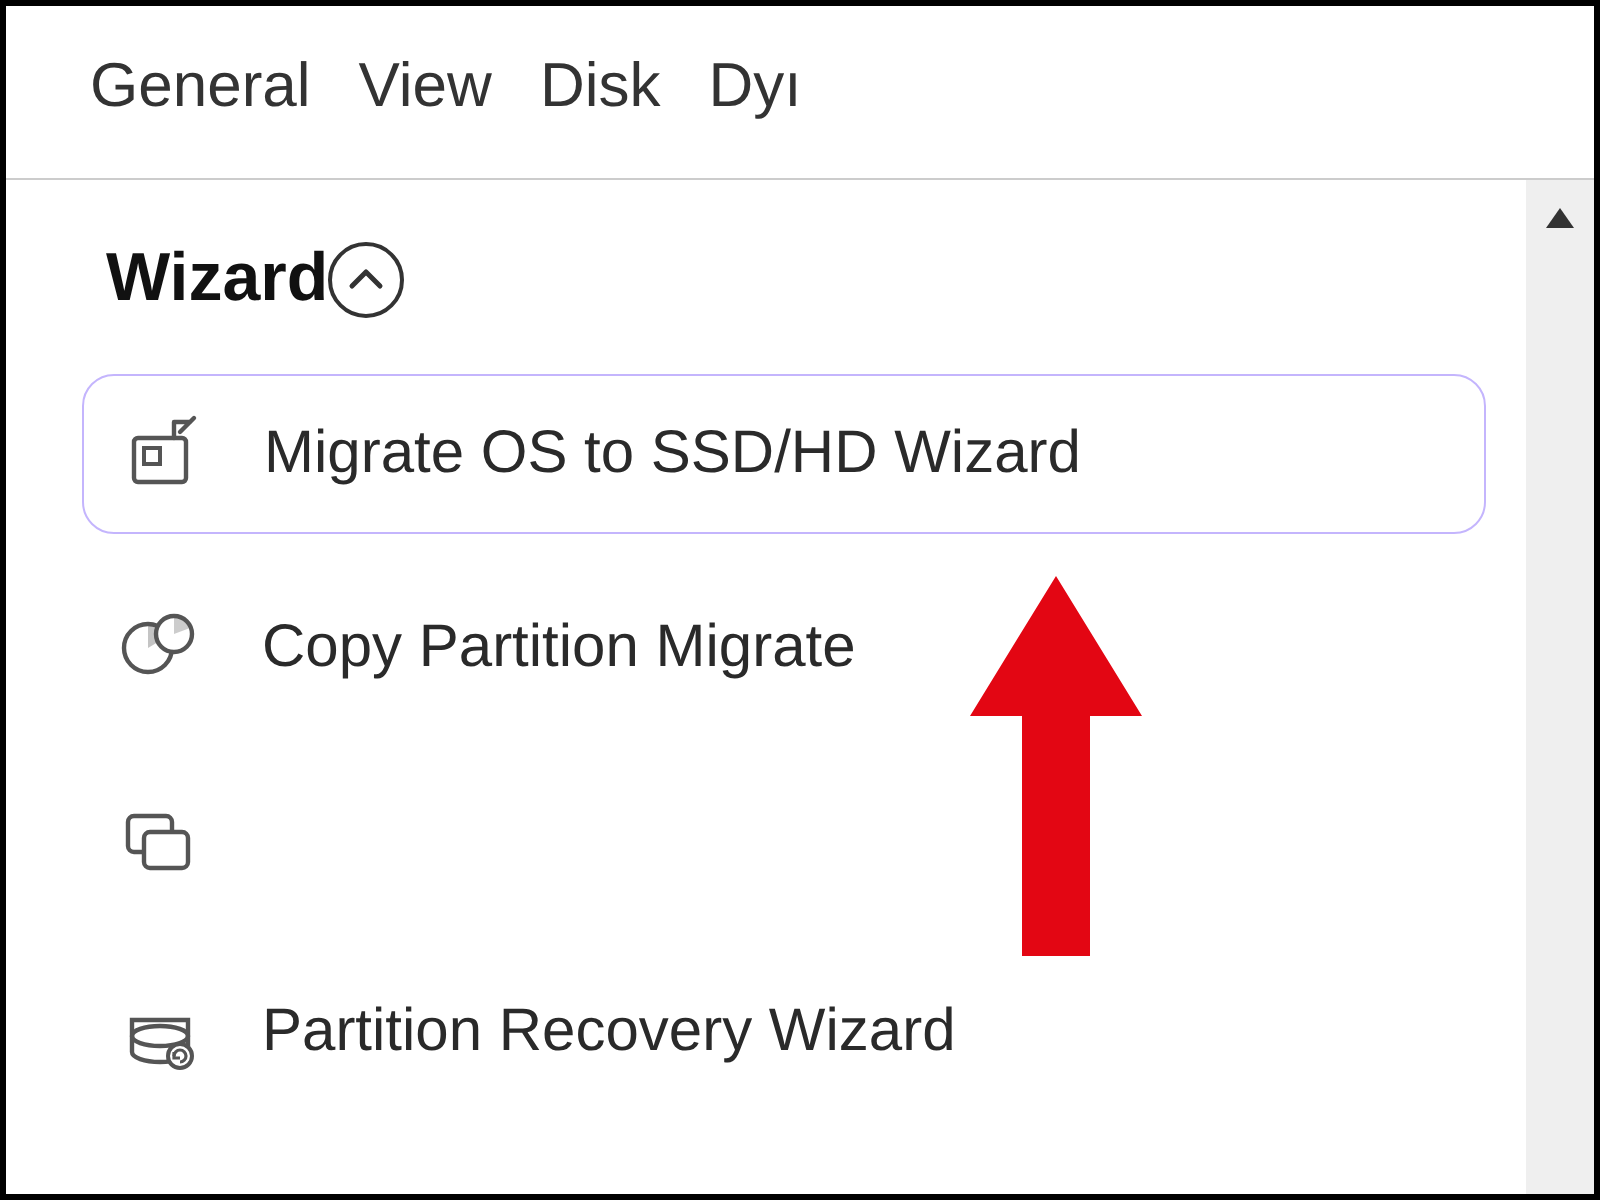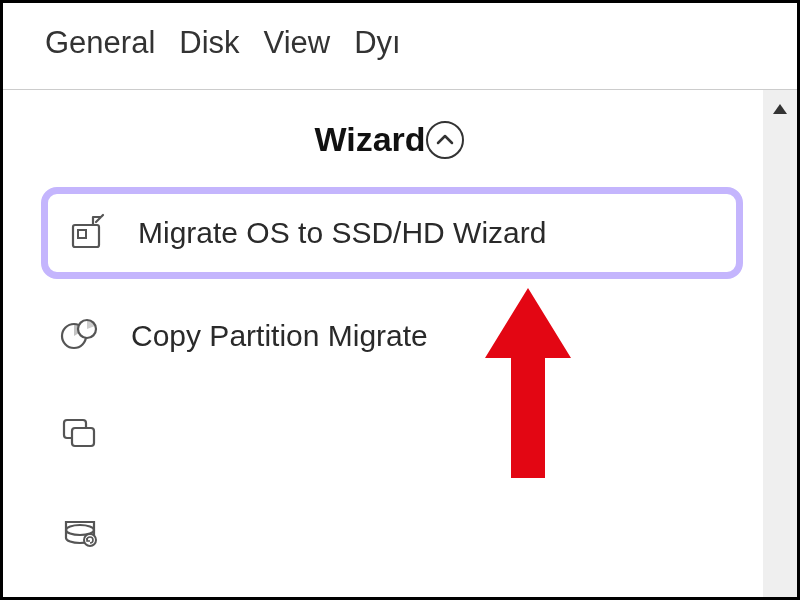--- a/index.html
+++ b/index.html
@@ -30,21 +30,21 @@
     .main {
       display: flex;
       height: calc(100% - 85px);
     }
     .content {
       flex: 1;
       padding: 30px 20px 0 38px;
     }
     .section-header {
       display: flex;
-      justify-content: center;
+      justify-content: flex-start;
       align-items: center;
       margin-bottom: 28px;
       padding-right: 18px;
       margin-left: 12px;
     }
     .section-title {
       font-size: 34px;
       font-weight: 700;
       color: #111;
     }
@@ -71,21 +71,21 @@
     .wizard-item {
       display: flex;
       align-items: center;
       gap: 30px;
       padding: 18px 18px;
       cursor: pointer;
       font-size: 30px;
       color: #2a2a2a;
     }
     .wizard-item.highlighted {
-      border: 7px solid #c4b5fd;
+      border: 1px solid #c4b5fd;
       border-radius: 16px;
     }
     .wizard-icon {
       width: 42px;
       height: 42px;
       display: flex;
       align-items: center;
       justify-content: center;
       flex-shrink: 0;
     }
@@ -110,22 +110,22 @@
       left: 480px;
       top: 285px;
       pointer-events: none;
     }
   </style>
 </head>
 <body>
 
 <div class="menu-bar">
   <span class="menu-item">General</span>
+  <span class="menu-item">View</span>
   <span class="menu-item">Disk</span>
-  <span class="menu-item">View</span>
   <span class="menu-item">Dyı</span>
 </div>
 
 <div class="main">
   <div class="content">
     <div class="section-header">
       <div class="section-title">Wizard</div>
       <div class="collapse-btn">
         <svg viewBox="0 0 18 12">
           <path d="M2 9 L9 2 L16 9" stroke="#333" stroke-width="2.5" fill="none" stroke-linecap="round" stroke-linejoin="round"></path>
@@ -170,20 +170,21 @@
         <span class="wizard-icon">
           <svg viewBox="0 0 40 40">
             <path d="M6 22 L6 14 L34 14 L34 22" stroke="#555" stroke-width="2.2" fill="none" stroke-linecap="round"></path>
             <ellipse cx="20" cy="22" rx="14" ry="5" stroke="#555" stroke-width="2.2" fill="none"></ellipse>
             <path d="M6 22 L6 30 A14 5 0 0 0 34 30 L34 22" stroke="#555" stroke-width="2.2" fill="none"></path>
             <circle cx="30" cy="32" r="6" stroke="#555" stroke-width="2" fill="#fff"></circle>
             <path d="M27 32 A3 3 0 1 1 30 35" stroke="#555" stroke-width="1.6" fill="none"></path>
             <path d="M27 30 L27 33 L30 33" stroke="#555" stroke-width="1.6" fill="none"></path>
           </svg>
         </span>
+        <span>Partition Recovery Wizard</span>
       </div>
     </div>
   </div>
 
   <div class="scrollbar">
     <span class="scroll-up">
       <svg width="18" height="14" viewBox="0 0 18 14">
         <path d="M9 2 L16 12 L2 12 Z" fill="#333"></path>
       </svg>
     </span>

